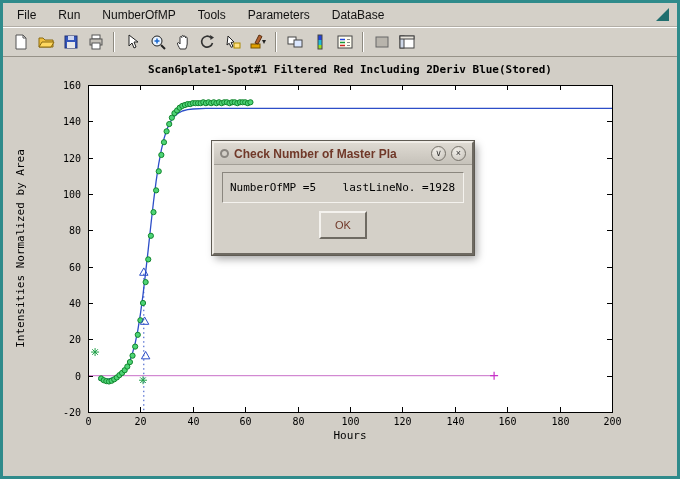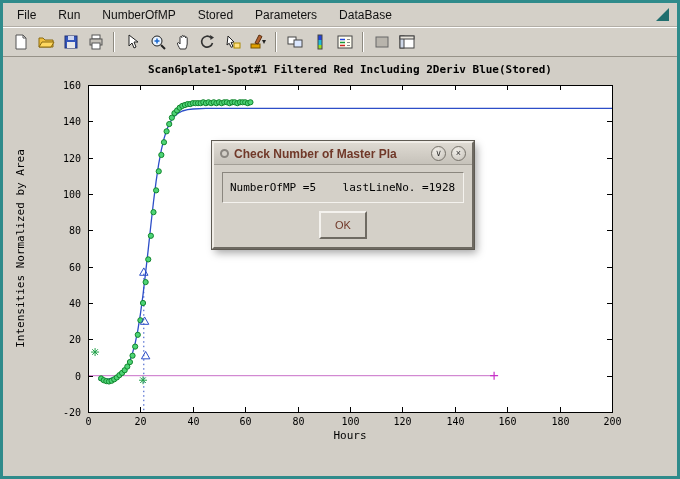--- a/index.html
+++ b/index.html
@@ -61,21 +61,21 @@
   .dlg-title{
     flex:1;font-size:12px;font-weight:bold;color:#703828;
     white-space:nowrap;overflow:hidden;
   }
   .dlg-btn{
     width:15px;height:15px;border-radius:50%;flex:0 0 15px;
     border:1px solid #76726a;background:radial-gradient(circle at 35% 30%,#f2efe9,#c4c0b8);
     display:flex;align-items:center;justify-content:center;
     font-size:9px;line-height:1;color:#333;cursor:default;box-sizing:border-box;
   }
-  .dlg-body{padding:7px 8px 8px;display:flex;flex-direction:column;align-items:center;gap:8px;}
+  .dlg-body{padding:7px 8px 14px;display:flex;flex-direction:column;align-items:center;gap:8px;}
   .dlg-msg{
     align-self:stretch;border:1px solid;border-color:#8a867e #f4f2ee #f4f2ee #8a867e;
     background:#d4d0c8;padding:8px 7px;
     font-family:"DejaVu Sans Mono","Liberation Mono",monospace;
     font-size:11px;color:#000;white-space:pre;overflow:hidden;
   }
   .ok-btn{
     min-width:48px;height:28px;background:#d4d0c8;
     border:2px solid;border-color:#f4f2ee #6e6a62 #6e6a62 #f4f2ee;
     font-family:Liberation Sans, sans-serif;font-size:11px;color:#703828;
@@ -85,21 +85,21 @@
 </head>
 <body>
 
 <div class="window">
 
 
   <div class="menubar">
     <span class="menu-item">File</span>
     <span class="menu-item">Run</span>
     <span class="menu-item">NumberOfMP</span>
-    <span class="menu-item">Stored</span>
+    <span class="menu-item">Tools</span>
     <span class="menu-item">Parameters</span>
     <span class="menu-item">DataBase</span>
     <span class="menu-grip">
       <svg width="13" height="13">
           <path d="M13 0v13H0z" fill="#1f6e6e"></path>
         </svg>
     </span>
   </div>
 
   <div class="toolbar">

